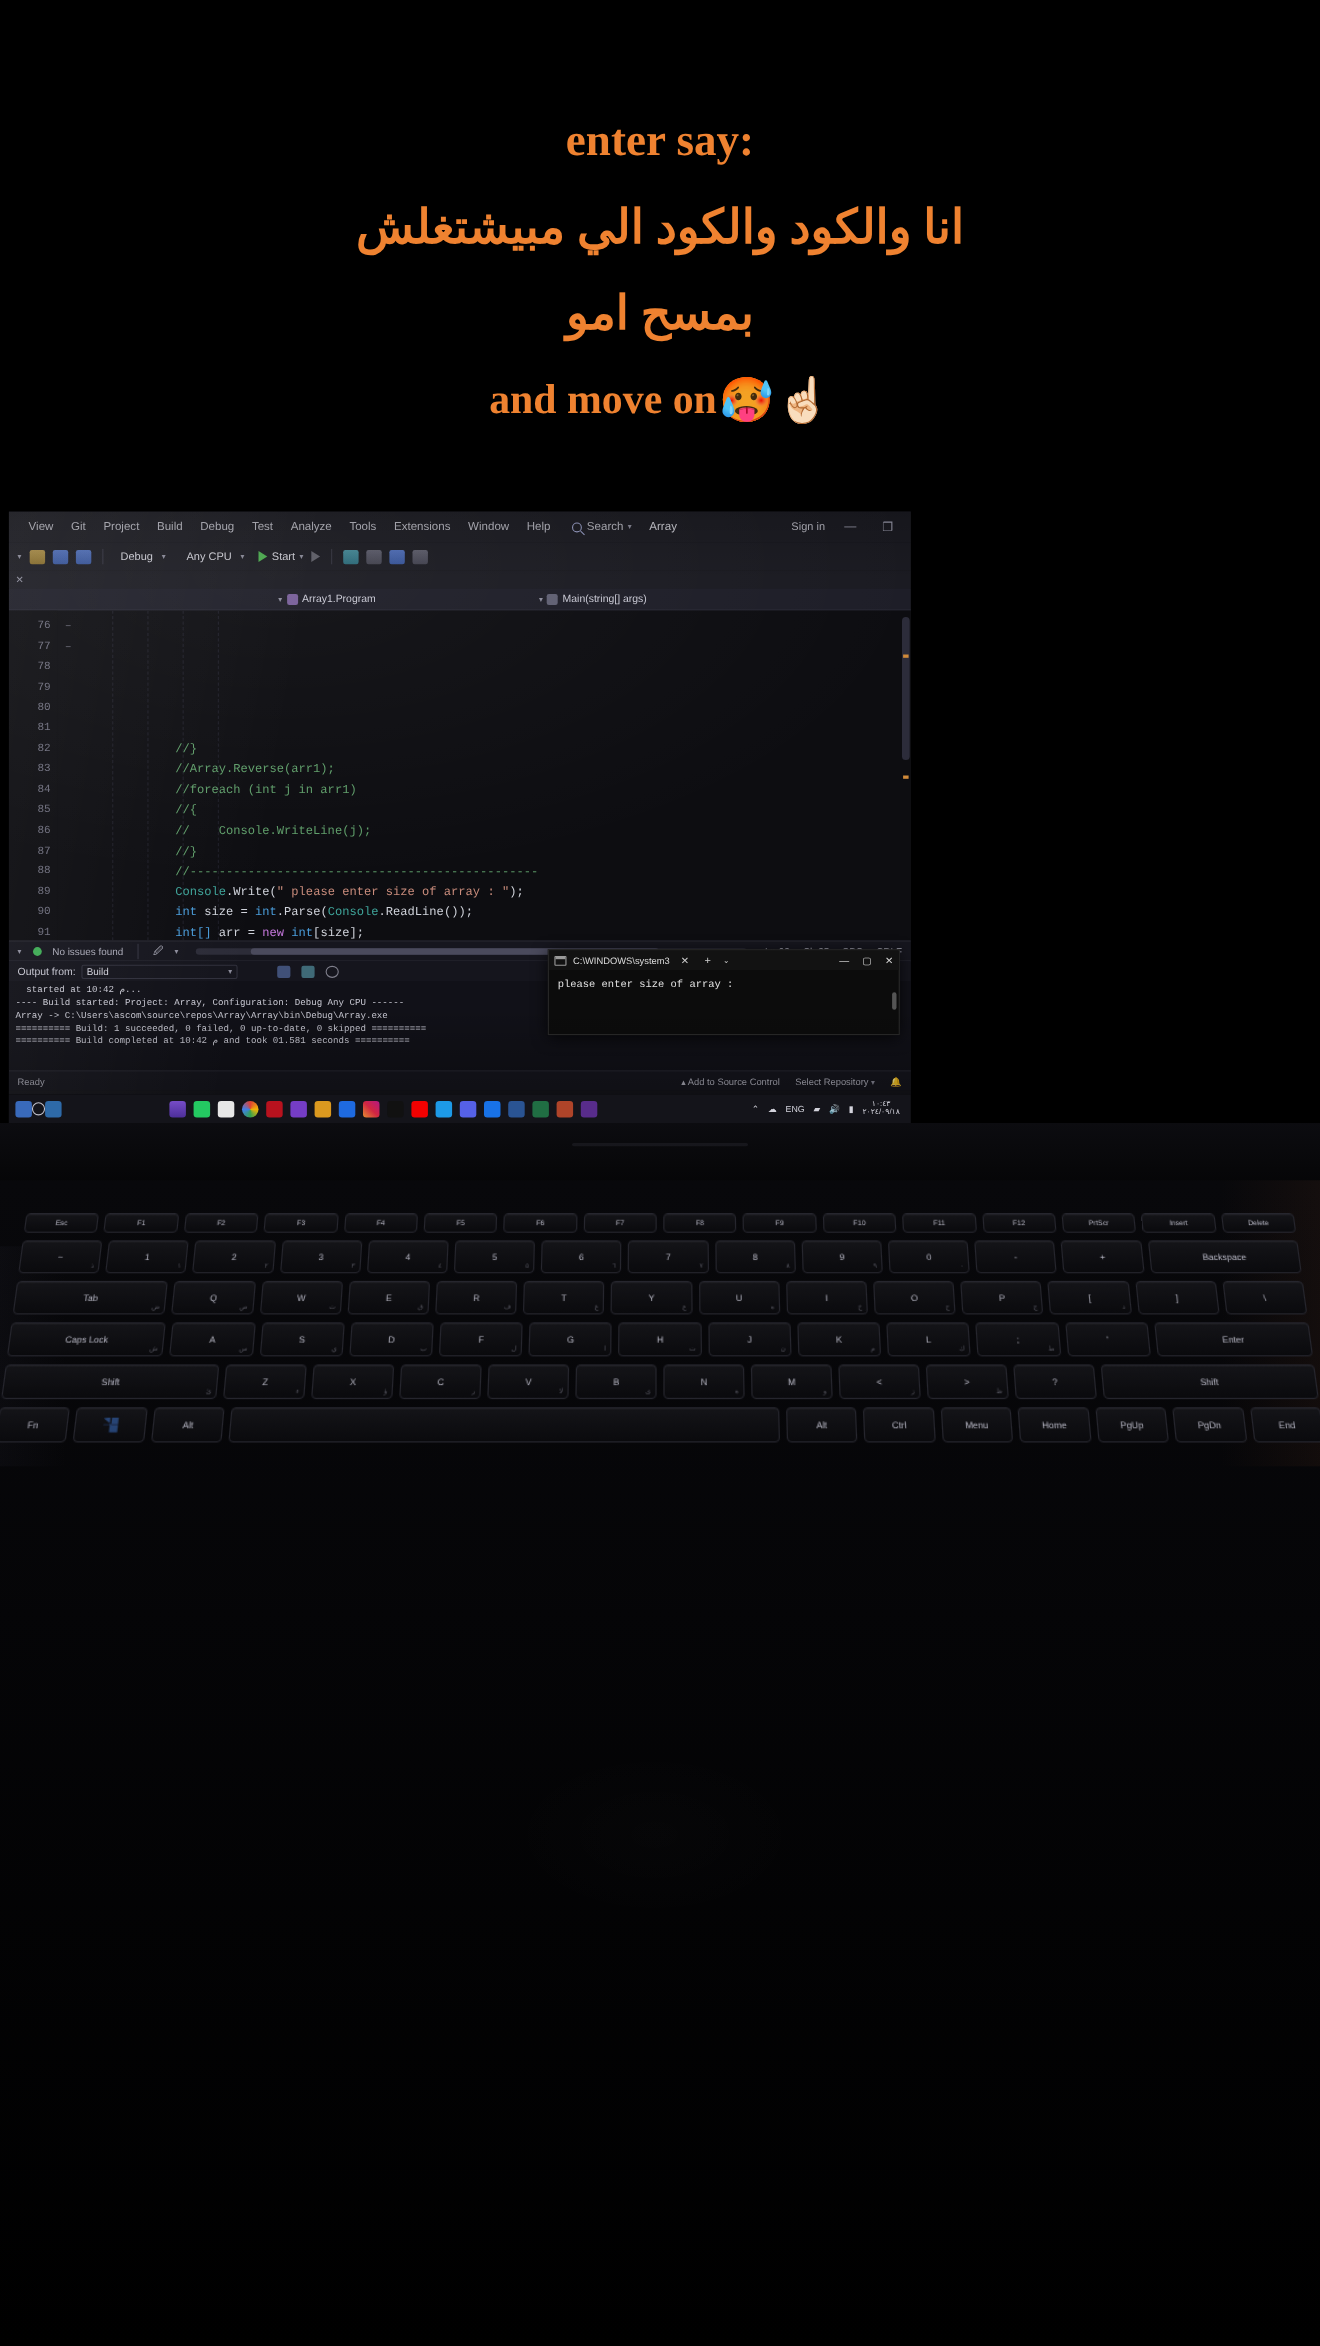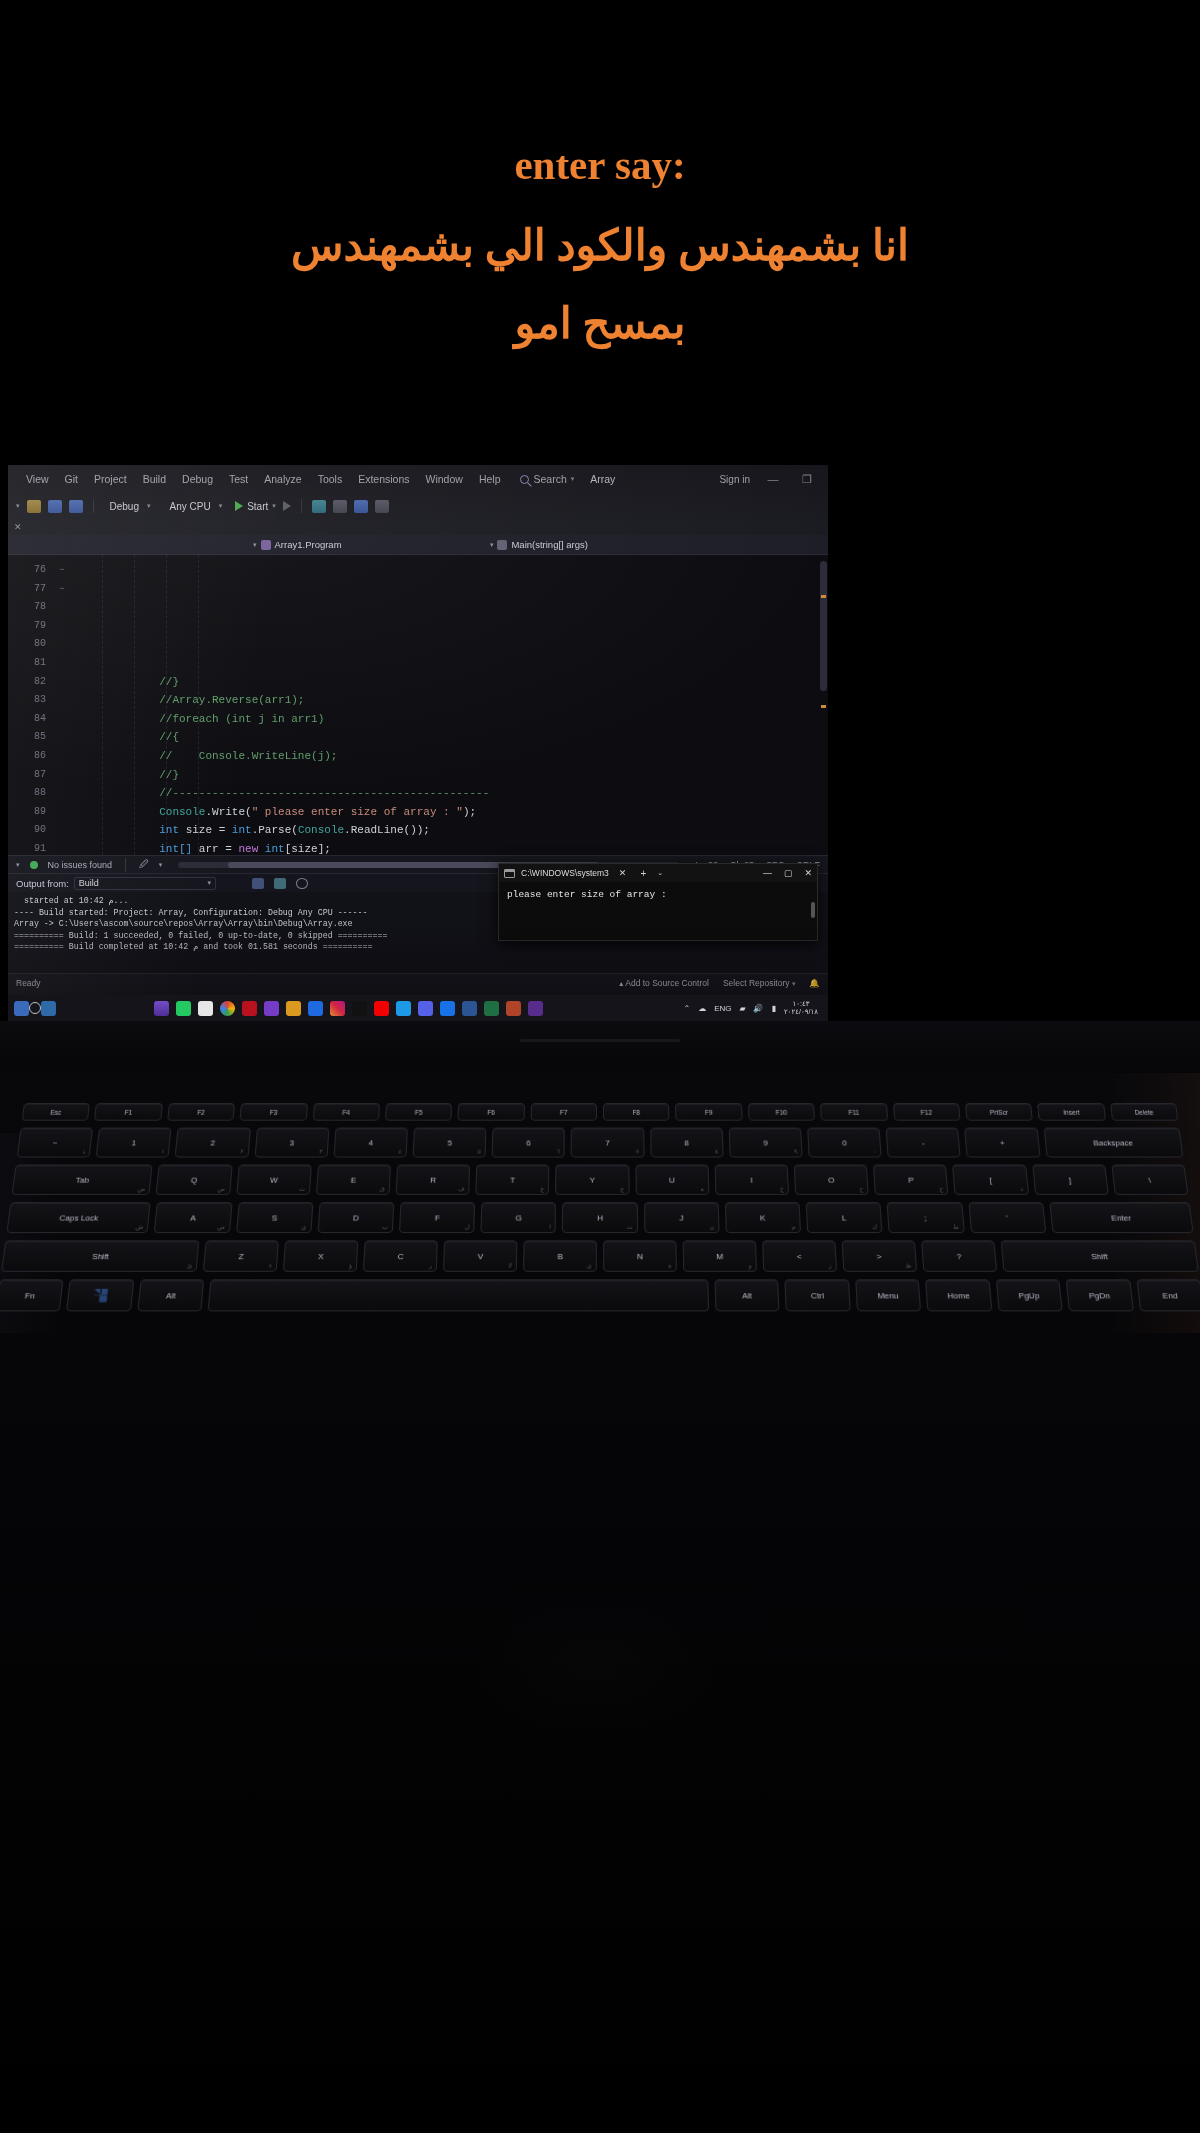--- a/index.html
+++ b/index.html
@@ -345,22 +345,27 @@
                        55% 100%,100% 100%,100% 52%,55% 52%,55% 48%,100% 48%,100% 0,55% 0,55% 48%);
   }
 </style>
 </head>
 <body>
 
 <div class="page">
 
   <div class="caption">
     <div class="cap-line cap-1">enter say:</div>
-    <div class="cap-line cap-2">انا بشمهندس والكود الي بشمهندس</div>
+    <div class="cap-line cap-2">انا والكود والكود الي مبيشتغلش</div>
     <div class="cap-line cap-3">بمسح امو</div>
+    <div class="cap-line cap-4">
+      <span>and move on</span>
+      <span class="cap-emoji">🥵</span>
+      <span class="cap-emoji">☝🏻</span>
+    </div>
   </div>
 
   <div class="ide">
 
     <div class="menubar">
       <span class="mi">View</span>
       <span class="mi">Git</span>
       <span class="mi">Project</span>
       <span class="mi">Build</span>
       <span class="mi">Debug</span>

